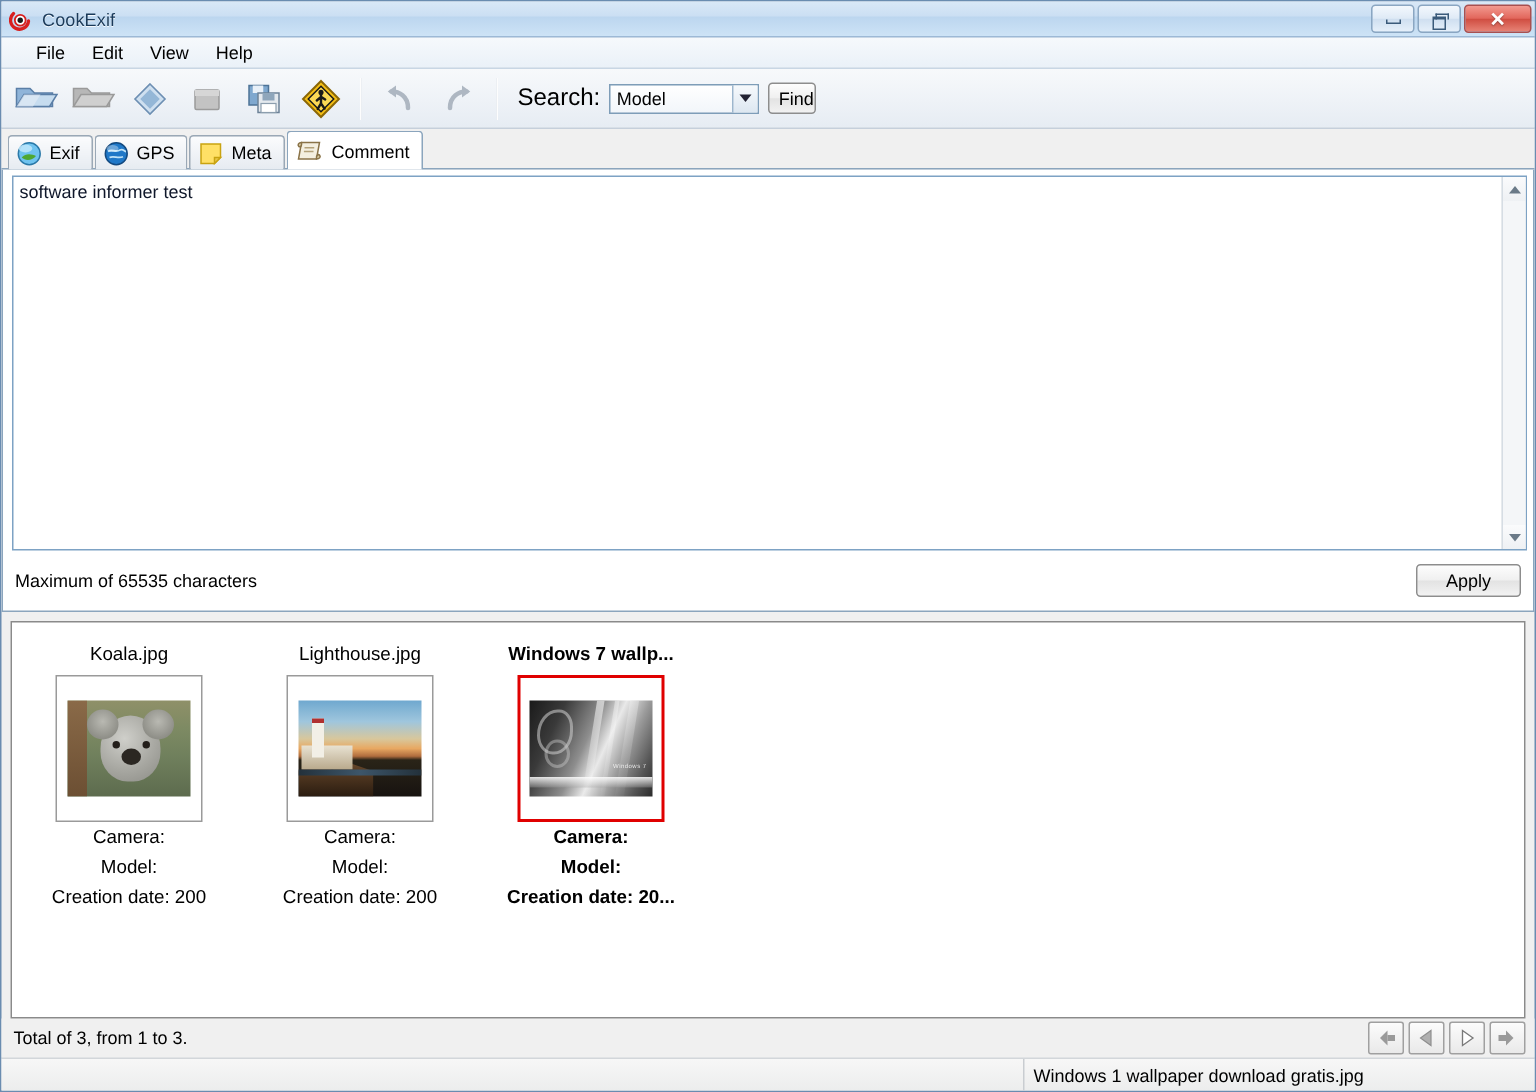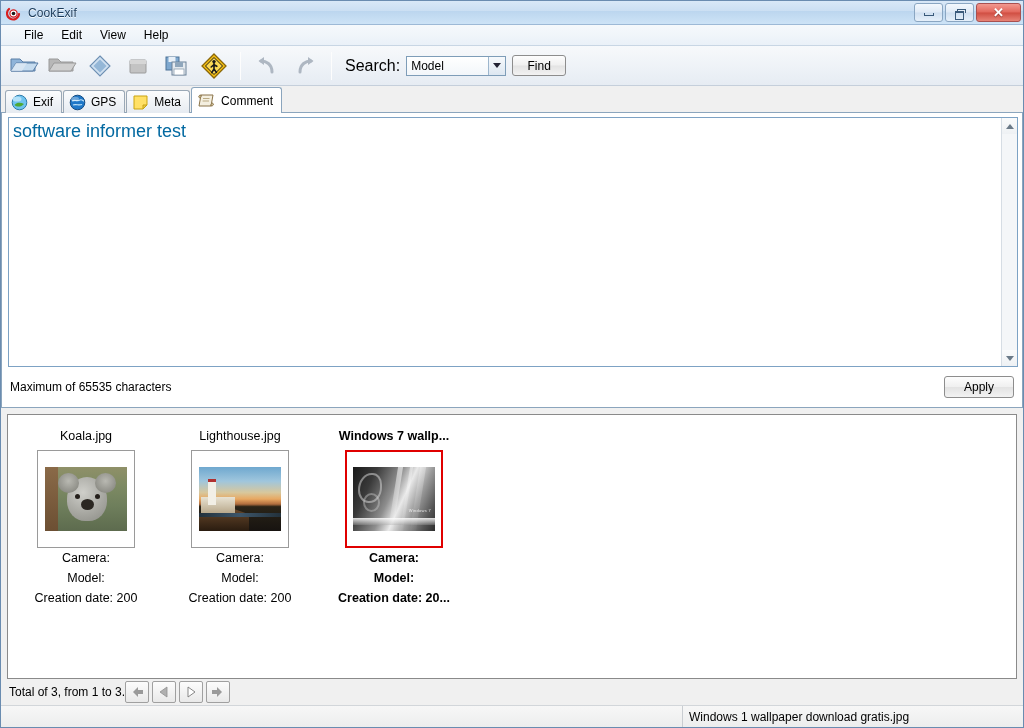--- a/index.html
+++ b/index.html
@@ -118,21 +118,21 @@
     width:0;height:0;border-left:4px solid transparent;border-right:4px solid transparent;
     border-top:5px solid #223;
   }
   .search-input {
     width: 150px; height: 20px;
     border: 1px solid #7e9db8; background: #fff;
     font-size: 12px; padding: 0 4px; font-family: "Liberation Sans", sans-serif;
     color:#000;
   }
   .find-btn {
-    width: 54px; height: 21px;
+    width: 32px; height: 21px;
     border: 1px solid #8d8d8d; border-radius: 3px;
     background: linear-gradient(to bottom,#fdfdfd 0%,#f0f0f0 48%,#e3e3e3 52%,#f2f2f2 100%);
     font-size: 12px; cursor: pointer; color:#000;
     font-family:"Liberation Sans",sans-serif;
   }
 
   
   .tabstrip {
     height: 27px; flex: 0 0 27px;
     display: flex; align-items: flex-end;
@@ -168,21 +168,21 @@
     height: 295px;
   }
   .textarea-wrap {
     flex: 1 1 auto; margin: 4px 4px 0 6px;
     border: 1px solid #7da2c4;
     display: flex; background: #fff;
     position: relative;
   }
   .comment-text {
     flex: 1 1 auto; padding: 3px 4px;
-    font-size: 18px; color: #0369a1; outline: none;
+    font-size: 12px; color: #0f172a; outline: none;
     font-family: "Liberation Sans", sans-serif;
     overflow: hidden; white-space: pre-wrap;
   }
   .vscroll {
     width: 16px; flex: 0 0 16px;
     background: #f0f0f0;
     border-left: 1px solid #d6dde4;
     display: flex; flex-direction: column; justify-content: space-between;
   }
   .sb-arrow {
@@ -313,21 +313,21 @@
   }
   .w7-word {
     position:absolute; right:4px; bottom:18px;
     font-size:4px; color:rgba(255,255,255,.8);
     font-family:"Liberation Sans",sans-serif; letter-spacing:.3px;
   }
 
   
   .list-status-bar {
     flex: 0 0 26px; height: 26px;
-    display: flex; align-items: center; 
+    display: flex; align-items: center; justify-content: space-between;
     padding: 0 6px 0 8px;
     background: #f0f0f0;
   }
   .list-status-text { font-size: 12px; color: #000; }
   .nav-group { display: flex; gap: 3px; }
   .nav-btn {
     width: 24px; height: 22px;
     border: 1px solid #a0a0a0; border-radius: 2px;
     background: linear-gradient(to bottom,#fcfcfc,#e9e9e9);
     display: flex; align-items: center; justify-content: center;

